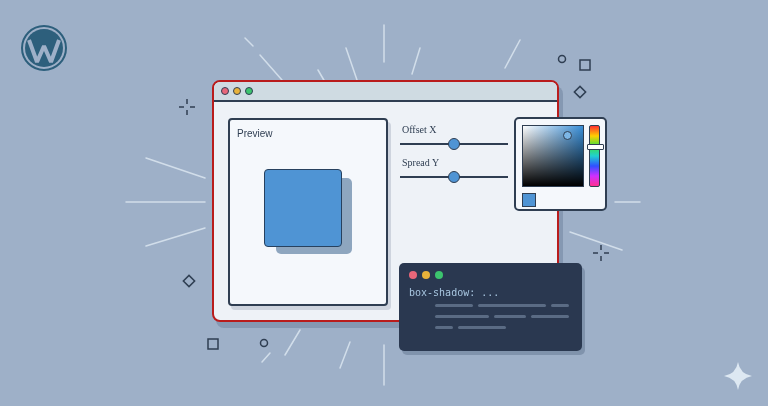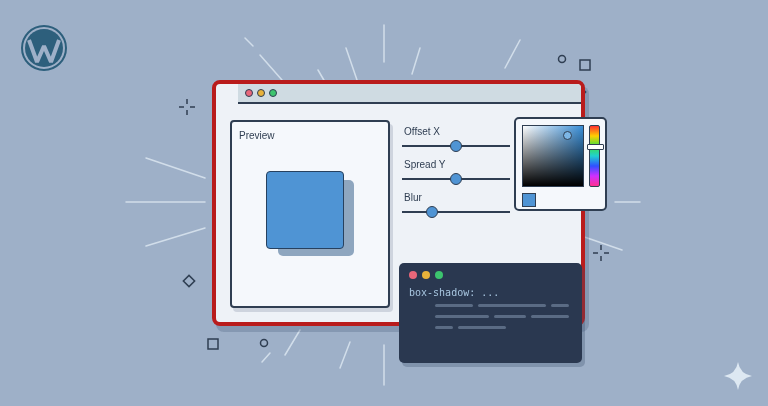--- a/index.html
+++ b/index.html
@@ -1,37 +1,37 @@
 <!DOCTYPE html>
 <html><head>
 <meta charset="utf-8">
 <style>
   html,body{margin:0;padding:0;}
   body{width:768px;height:406px;overflow:hidden;background:#9eb0c8;font-family:"Liberation Sans",sans-serif;position:relative;}
   .rays{position:absolute;left:0;top:0;width:768px;height:406px;}
   .wp-logo{position:absolute;left:20px;top:24px;width:48px;height:48px;}
-  .window{position:absolute;left:212px;top:80px;width:343px;height:238px;background:#eef2f7;border:4px solid #b91c1c;border-radius:8px;box-shadow:4px 6px 0 rgba(60,80,110,0.25);overflow:hidden;padding-left:22px;}
+  .window{position:absolute;left:212px;top:80px;width:343px;height:238px;background:#eef2f7;border:2px solid #b91c1c;border-radius:8px;box-shadow:4px 6px 0 rgba(60,80,110,0.25);overflow:hidden;}
   .titlebar{height:18px;background:#cfdbe2;border-bottom:2px solid #2f3e52;display:flex;align-items:center;padding-left:7px;gap:4px;}
   .dot{width:8px;height:8px;border-radius:50%;border:1.2px solid #2f3e52;box-sizing:border-box;}
   .preview{position:absolute;left:14px;top:36px;width:156px;height:184px;background:#f5f8fc;border:2px solid #2f3e52;border-radius:4px;box-shadow:3px 4px 0 rgba(60,80,110,0.18);}
   .preview-label{position:absolute;left:7px;top:8px;font-size:10px;color:#2f3e52;}
   .shadow-box{position:absolute;left:46px;top:58px;width:76px;height:76px;background:#8ea6bf;border-radius:5px;}
   .main-box{position:absolute;left:34px;top:49px;width:76px;height:76px;background:#4f94d4;border:1.5px solid #27415f;border-radius:4px;}
   .sliders{position:absolute;left:186px;top:42px;width:110px;}
-  .slider-row{height:33px;position:relative;}
+  .slider-row{height:33px;position:relative;font-family:Liberation Serif, serif;}
   .slider-label{font-size:10px;color:#2f3e52;position:absolute;left:2px;top:0;}
   .track{position:absolute;left:0;top:19px;width:108px;height:1.5px;background:#2f3e52;}
   .thumb{position:absolute;top:14px;width:10px;height:10px;border-radius:50%;background:#4f94d4;border:1.5px solid #2f3e52;}
   .picker{position:absolute;left:514px;top:117px;width:93px;height:94px;background:#f5f8fc;border:2px solid #2f3e52;border-radius:5px;box-sizing:border-box;}
   .sv{position:absolute;left:6px;top:6px;width:62px;height:62px;border:1.5px solid #2f3e52;box-sizing:border-box;background:linear-gradient(to top,#000,transparent),linear-gradient(to right,#fff,#3a8fd8);}
   .sv-handle{position:absolute;left:47px;top:12px;width:7px;height:7px;border-radius:50%;border:1.2px solid #2f3e52;background:#7cb6e6;}
   .hue{position:absolute;left:73px;top:6px;width:11px;height:62px;border:1.5px solid #2f3e52;box-sizing:border-box;border-radius:2px;background:linear-gradient(to bottom,#ff3030,#ffd000,#40e040,#20d0d0,#3050ff,#d030ff,#ff3090);}
   .hue-handle{position:absolute;left:71px;top:25px;width:15px;height:4px;border:1.2px solid #2f3e52;background:#fff;border-radius:1px;}
   .swatch{position:absolute;left:6px;top:74px;width:12px;height:12px;background:#4f94d4;border:1.2px solid #2f3e52;}
-  .code{position:absolute;left:399px;top:263px;width:183px;height:100px;background:#2a3850;border-radius:5px;box-shadow:3px 4px 0 rgba(60,80,110,0.3);}
+  .code{position:absolute;left:399px;top:263px;width:183px;height:88px;background:#2a3850;border-radius:5px;box-shadow:3px 4px 0 rgba(60,80,110,0.3);}
   .code .dots{position:absolute;left:10px;top:8px;display:flex;gap:5px;}
   .code .dot{border:none;}
   .code-text{position:absolute;left:10px;top:24px;font-family:"DejaVu Sans Mono",monospace;font-size:10px;color:#a8c6e0;}
   .cl{position:absolute;height:3px;border-radius:2px;background:#5a6b84;}
   .deco{position:absolute;}
 </style>
 </head>
 <body>
 
 <svg class="rays" viewBox="0 0 768 406">
@@ -115,25 +115,20 @@
     <div class="slider-row">
       <span class="slider-label">Offset X</span>
       <div class="track"></div>
       <div class="thumb" style="left:48px"></div>
     </div>
     <div class="slider-row">
       <span class="slider-label">Spread Y</span>
       <div class="track"></div>
       <div class="thumb" style="left:48px"></div>
     </div>
-    <div class="slider-row">
-      <span class="slider-label">Blur</span>
-      <div class="track"></div>
-      <div class="thumb" style="left:24px"></div>
-    </div>
   </div>
 </div>
 
 <div class="picker">
   <div class="sv"></div>
   <div class="sv-handle"></div>
   <div class="hue"></div>
   <div class="hue-handle"></div>
   <div class="swatch"></div>
 </div>

